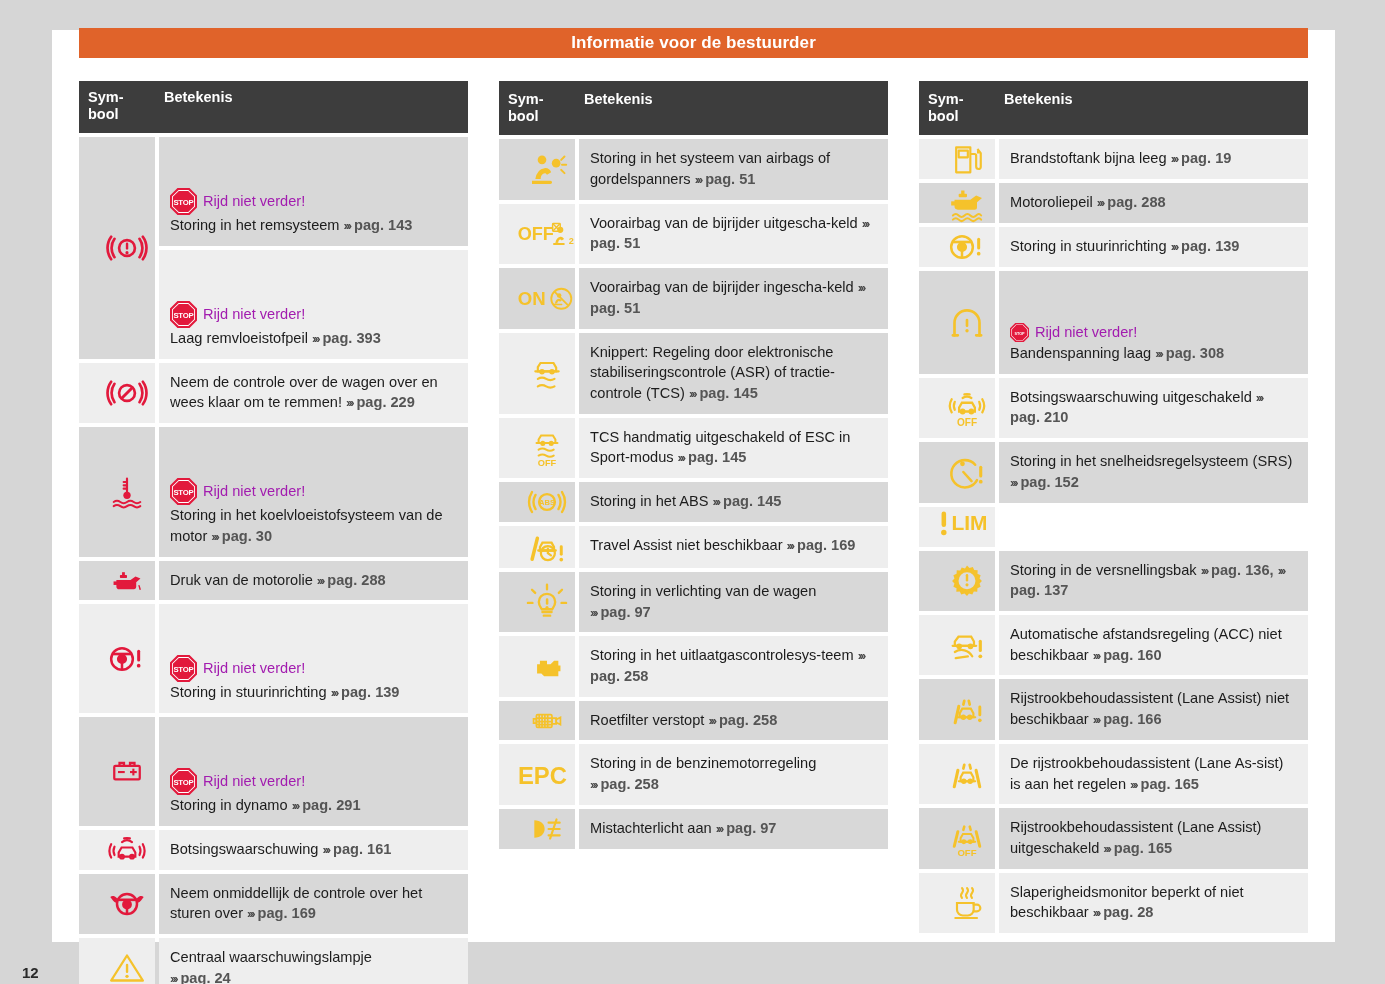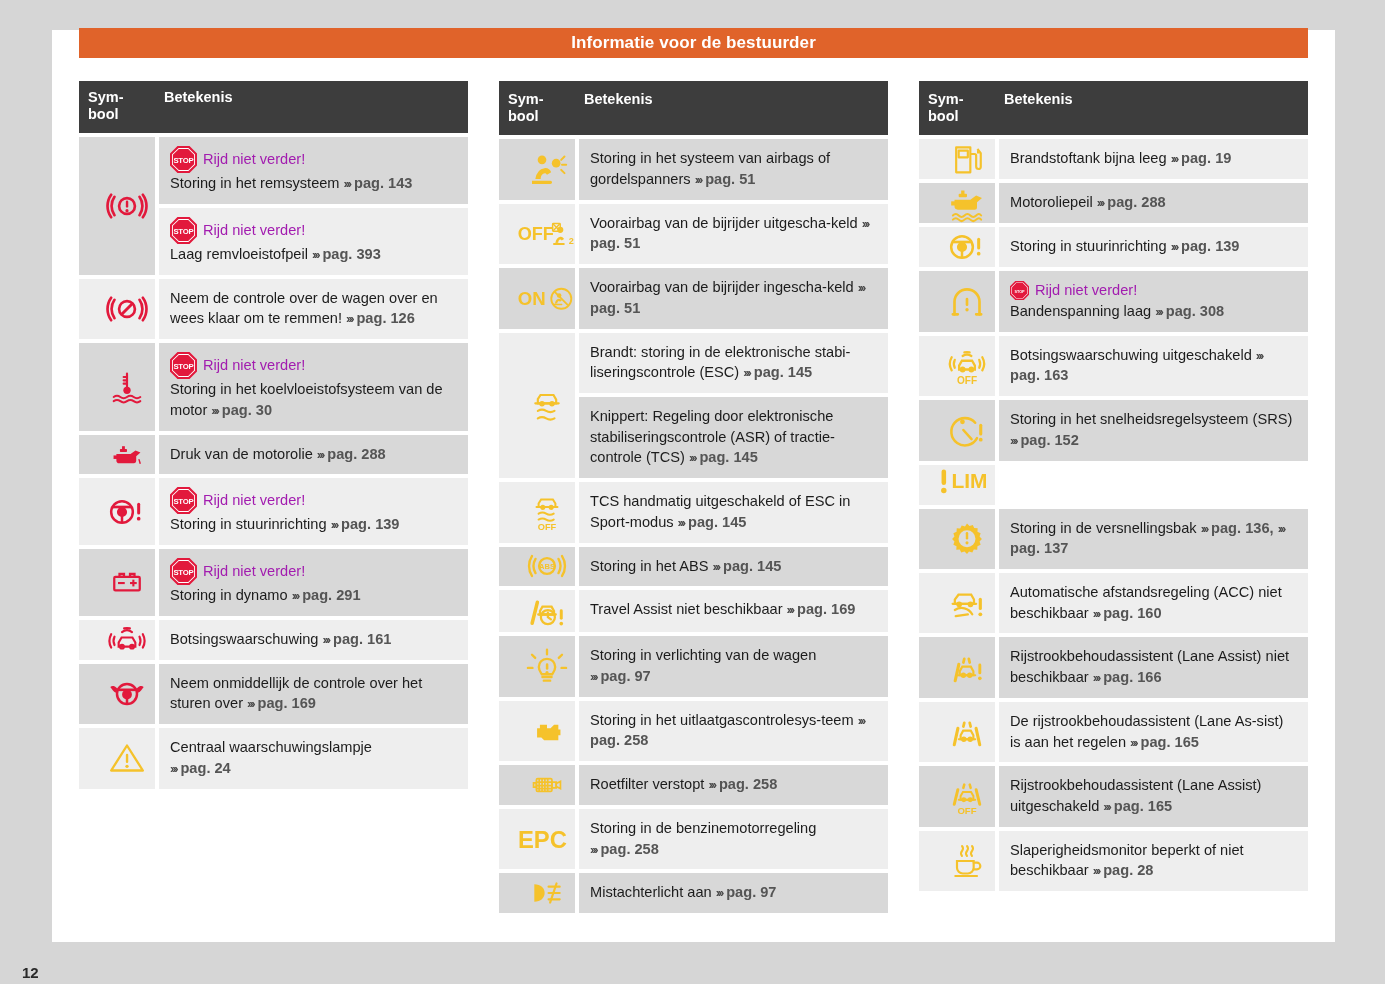--- a/index.html
+++ b/index.html
@@ -67,21 +67,21 @@
     font-size:14.6px; line-height:1.42; color:#1c1c1c;
   }
   .bg-a { background:#d8d8d8; }
   .bg-b { background:#eeeeee; }
 
   .line { display:block; }
   .pag { font-weight:bold; color:#555555; white-space:nowrap; }
   .chev { font-weight:bold; color:#4a4a4a; letter-spacing:-2.2px; font-size:13px; }
 
   
-  .stopline { display:flex; align-items:center; gap:6px; }
+  .stopline { display:flex; align-items:center; gap:6px;margin-top:42px; }
   .stopline .txt { font-size:14.6px; color:#a21caf; }
 
   
   .stop-oct {
     display:inline-block; width:27px; height:27px; flex:0 0 27px;
     position:relative;
   }
   .stop-oct.sm { width:19px; height:19px; flex:0 0 19px; }
 
   
@@ -166,21 +166,21 @@
         <path d="M9 13a19 19 0 0 0 0 22"></path>
                     <path d="M39 13a19 19 0 0 1 0 22"></path>
         <path d="M5 10.5a23 23 0 0 0 0 27"></path>
                     <path d="M43 10.5a23 23 0 0 1 0 27"></path>
                   </g>
                 </svg>
               </span>
       </div>
       <div class="cell-stack">
               <div class="cell-mean bg-b">
-                <span class="line">Neem de controle over de wagen over en wees klaar om te remmen! <span class="chev">›››</span> <span class="pag">pag. 126</span></span>
+                <span class="line">Neem de controle over de wagen over en wees klaar om te remmen! <span class="chev">›››</span> <span class="pag">pag. 229</span></span>
               </div>
             </div>
           </div>
           <div class="trow">
       <div class="cell-sym bg-a">
         <span class="sym-wrap">
                 <svg viewBox="0 0 48 48" width="46" height="40" style="color:#e2193c">
                   <g fill="none" stroke="#e2193c" stroke-width="2.6" stroke-linecap="round">
         <path d="M24 8v17"></path>
         <path d="M20 12h4M20 16h4M20 20h4"></path>
@@ -442,23 +442,20 @@
         <path d="M10 22h28"></path>
         <circle cx="18" cy="22.5" r="2"></circle>
                     <circle cx="30" cy="22.5" r="2"></circle>
         <path d="M13 31q5-3 10 0t10 0" stroke-width="2.6"></path>
         <path d="M13 40q5-3 10 0t10 0" stroke-width="2.6"></path>
                   </g>
                 </svg>
               </span>
       </div>
       <div class="cell-stack">
-              <div class="cell-mean bg-b">
-                <span class="line">Brandt: storing in de elektronische stabi-liseringscontrole (ESC) <span class="chev">›››</span> <span class="pag">pag. 145</span></span>
-              </div>
               <div class="cell-mean bg-a">
                 <span class="line">Knippert: Regeling door elektronische stabiliseringscontrole (ASR) of tractie-controle (TCS) <span class="chev">›››</span> <span class="pag">pag. 145</span></span>
               </div>
             </div>
           </div>
           <div class="trow">
       <div class="cell-sym bg-b">
         <span class="sym-wrap">
                 <svg viewBox="0 0 48 50" width="44" height="42" style="color:#f5c22b">
                   <g fill="none" stroke="#f5c22b" stroke-width="2.4" stroke-linecap="round">
@@ -726,21 +723,21 @@
                     <path d="M6.5 14a15 15 0 0 0 0 15"></path>
         <path d="M38 17a11 11 0 0 1 0 9"></path>
                     <path d="M41.5 14a15 15 0 0 1 0 15"></path>
                   </g>
         <text x="24" y="44" font-family="Liberation Sans, sans-serif" font-size="11.5" font-weight="bold" fill="#f5c22b" text-anchor="middle">OFF</text>
                 </svg>
               </span>
       </div>
       <div class="cell-stack">
               <div class="cell-mean bg-b">
-                <span class="line">Botsingswaarschuwing uitgeschakeld <span class="chev">›››</span> <span class="pag">pag. 163</span></span>
+                <span class="line">Botsingswaarschuwing uitgeschakeld <span class="chev">›››</span> <span class="pag">pag. 210</span></span>
               </div>
             </div>
           </div>
           <div class="trow">
       <div class="cell-sym bg-a">
         <span class="sym-wrap">
                 <svg viewBox="0 0 48 44" width="46" height="40" style="color:#f5c22b">
                   <g fill="none" stroke="#f5c22b" stroke-width="2.8" stroke-linecap="round">
         <path d="M33 14A15 15 0 1 0 35 31"></path>
         <path d="M20 22l9 10"></path>

